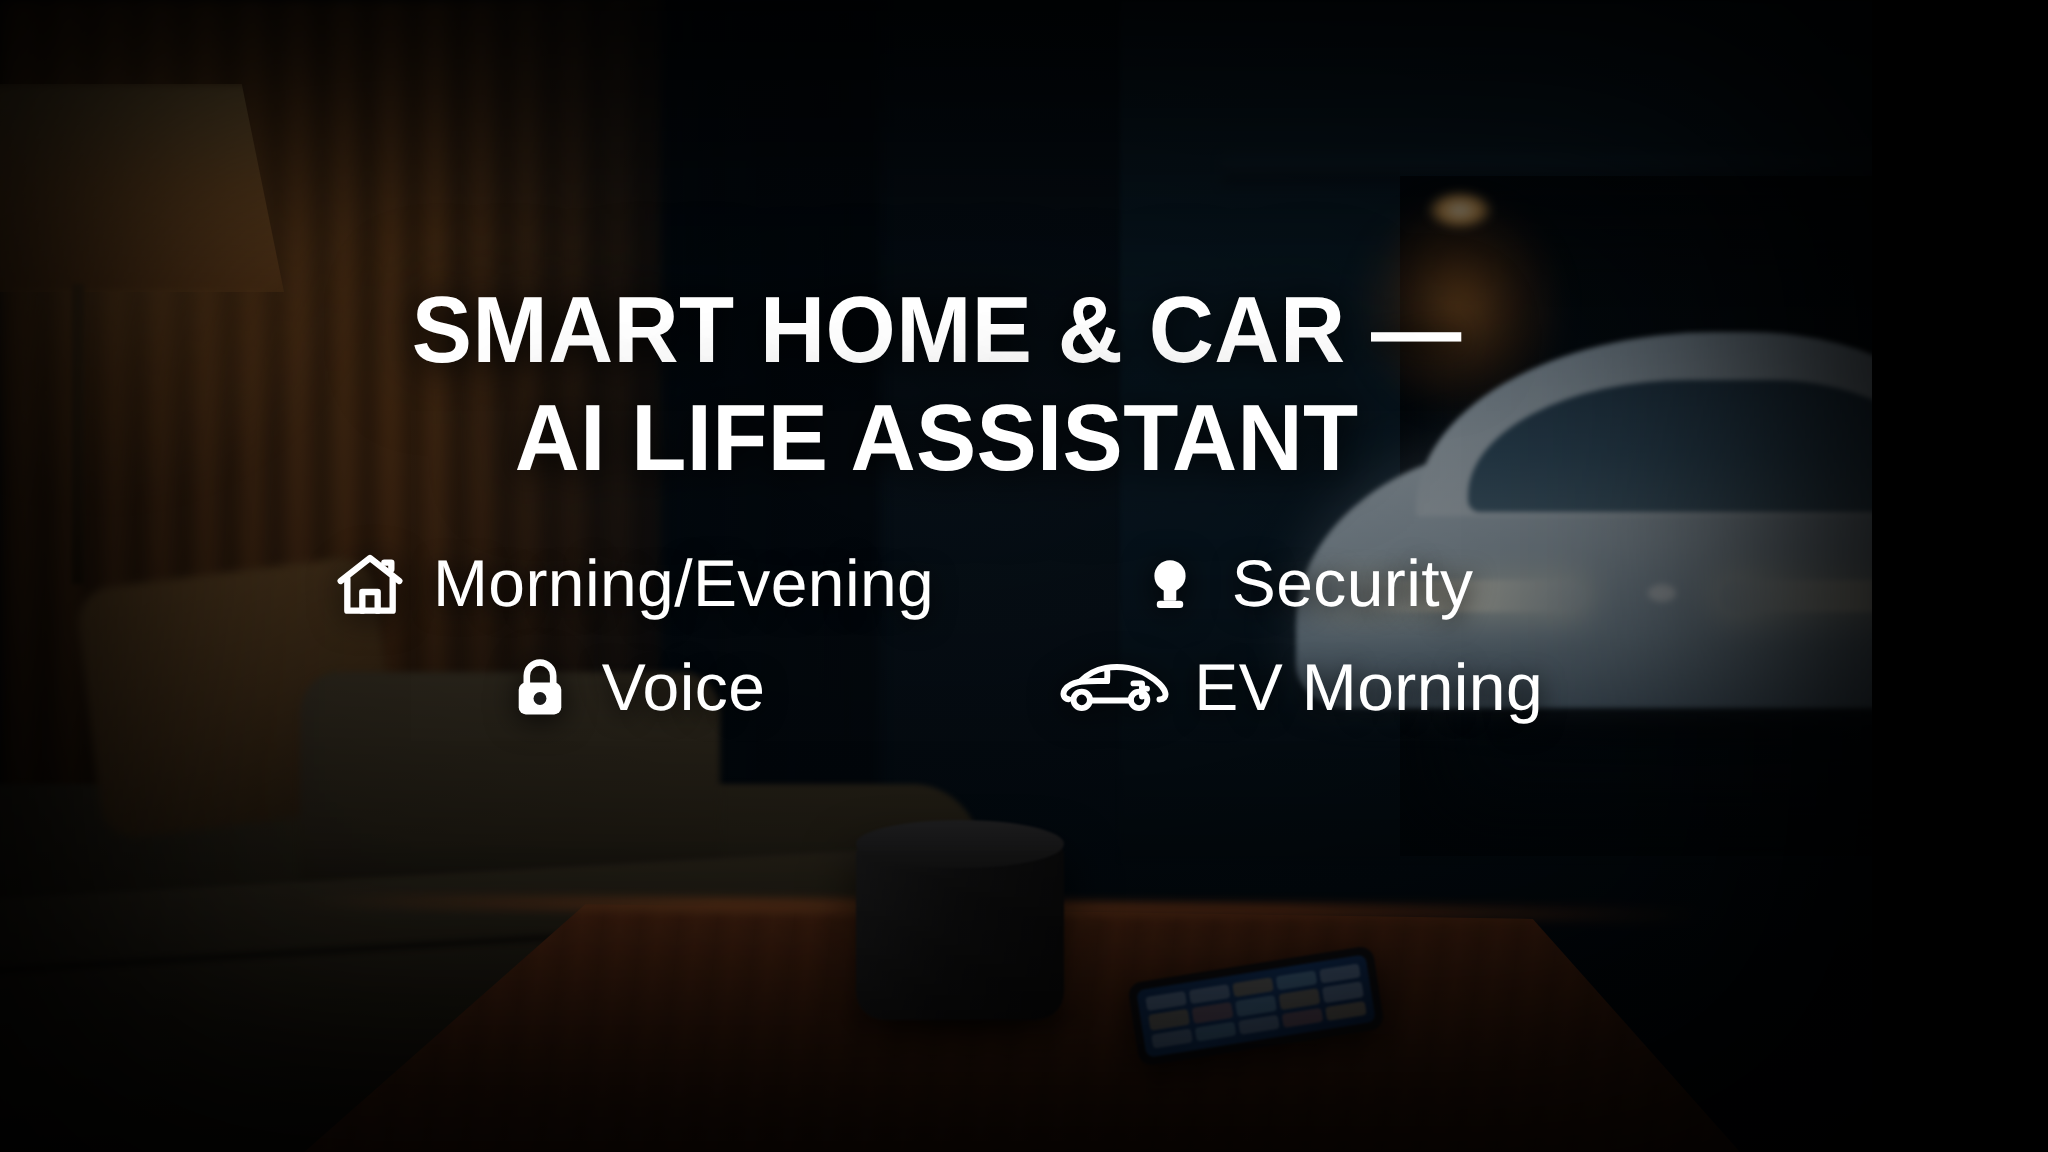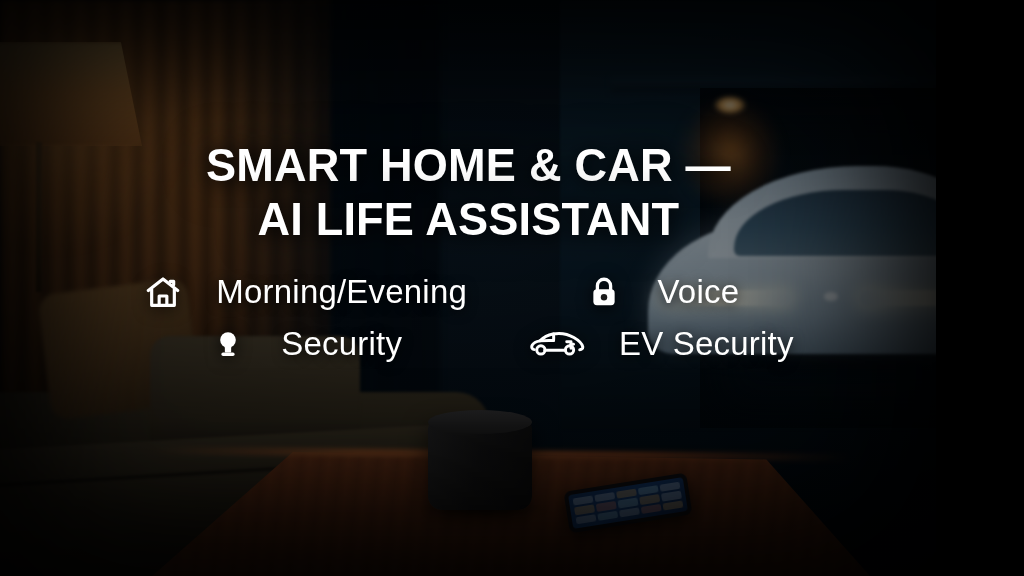--- a/index.html
+++ b/index.html
@@ -278,21 +278,21 @@
   .features {
     margin-top:26px;
     display:grid;
     grid-template-columns:auto auto;
     column-gap:62px;
     row-gap:10px;
     justify-items:center;
     align-items:center;
   }
   .feature {
-    display:flex; align-items:center; gap:32px;
+    display:flex; align-items:center; gap:10px;
     color:#fff;
     font-size:33px;
     font-weight:400;
     letter-spacing:.2px;
     text-shadow:0 2px 12px rgba(0,0,0,.9);
     white-space:nowrap;
   }
   .feature .ico {
     display:inline-flex; align-items:center; justify-content:center;
     width:42px; height:42px;
@@ -401,52 +401,52 @@
             <path d="M9.7 20v-5.6h4.6V20"></path>
             <path d="M16.3 5.6h2.1v2.0"></path>
           </svg>
         </span>
         <span>Morning/Evening</span>
       </div>
 
       <div class="feature">
         <span class="ico">
           <svg width="36" height="36" viewBox="0 0 24 24" fill="none">
+            <circle cx="12" cy="9.3" r="5.2" fill="#ffffff"></circle>
+            <rect x="9.9" y="13.6" width="4.2" height="4.0" rx="0.5" fill="#ffffff"></rect>
+            <rect x="7.6" y="17.6" width="8.8" height="2.4" rx="1.1" fill="#ffffff"></rect>
+          </svg>
+        </span>
+        <span>Security</span>
+      </div>
+
+      <div class="feature">
+        <span class="ico">
+          <svg width="36" height="36" viewBox="0 0 24 24" fill="none">
             <path d="M7.6 10.4V7.9a4.4 4.4 0 0 1 8.8 0v2.5" stroke="#ffffff" stroke-width="2.2" stroke-linecap="round"></path>
             <rect x="4.9" y="10.2" width="14.2" height="10.6" rx="2.4" fill="#ffffff"></rect>
             <circle cx="12" cy="15.5" r="2.15" fill="#1a1a1a"></circle>
           </svg>
         </span>
         <span>Voice</span>
-      </div>
-
-      <div class="feature">
-        <span class="ico">
-          <svg width="36" height="36" viewBox="0 0 24 24" fill="none">
-            <circle cx="12" cy="9.3" r="5.2" fill="#ffffff"></circle>
-            <rect x="9.9" y="13.6" width="4.2" height="4.0" rx="0.5" fill="#ffffff"></rect>
-            <rect x="7.6" y="17.6" width="8.8" height="2.4" rx="1.1" fill="#ffffff"></rect>
-          </svg>
-        </span>
-        <span>Security</span>
       </div>
 
       <div class="feature">
         <span class="ico" style="width:58px;flex:0 0 58px;">
           <svg width="56" height="34" viewBox="0 0 34 20" fill="none" stroke="#ffffff" stroke-width="1.8" stroke-linecap="round" stroke-linejoin="round">
             <path d="M2.6 13.4c-1.5-.2-1.9-1.6-1.2-2.8.8-1.3 2.6-2.1 4.6-2.5 1.9-1.9 4.6-3.6 7.9-4.2 4.5-.8 9.3.1 12.7 2.1 2.9 1.7 5.1 4.0 5.4 5.6.2 1.1-.5 1.8-1.8 1.9"></path>
             <path d="M6.0 8.1c2.0-.2 5.4-.3 8.3-.2"></path>
             <path d="M14.3 3.9c.1 1.6.1 3.0 0 4.0"></path>
             <circle cx="6.6" cy="13.6" r="2.5"></circle>
             <circle cx="24.0" cy="13.6" r="2.5"></circle>
             <path d="M9.1 13.8h12.4"></path>
             <path d="M22.3 8.6h2.6v4.0"></path>
             <path d="M24.9 10.2h1.5"></path>
           </svg>
         </span>
-        <span>EV Security</span>
+        <span>EV Morning</span>
       </div>
 
     </div>
 
   </div>
 
 </div>
 
 </body></html>

